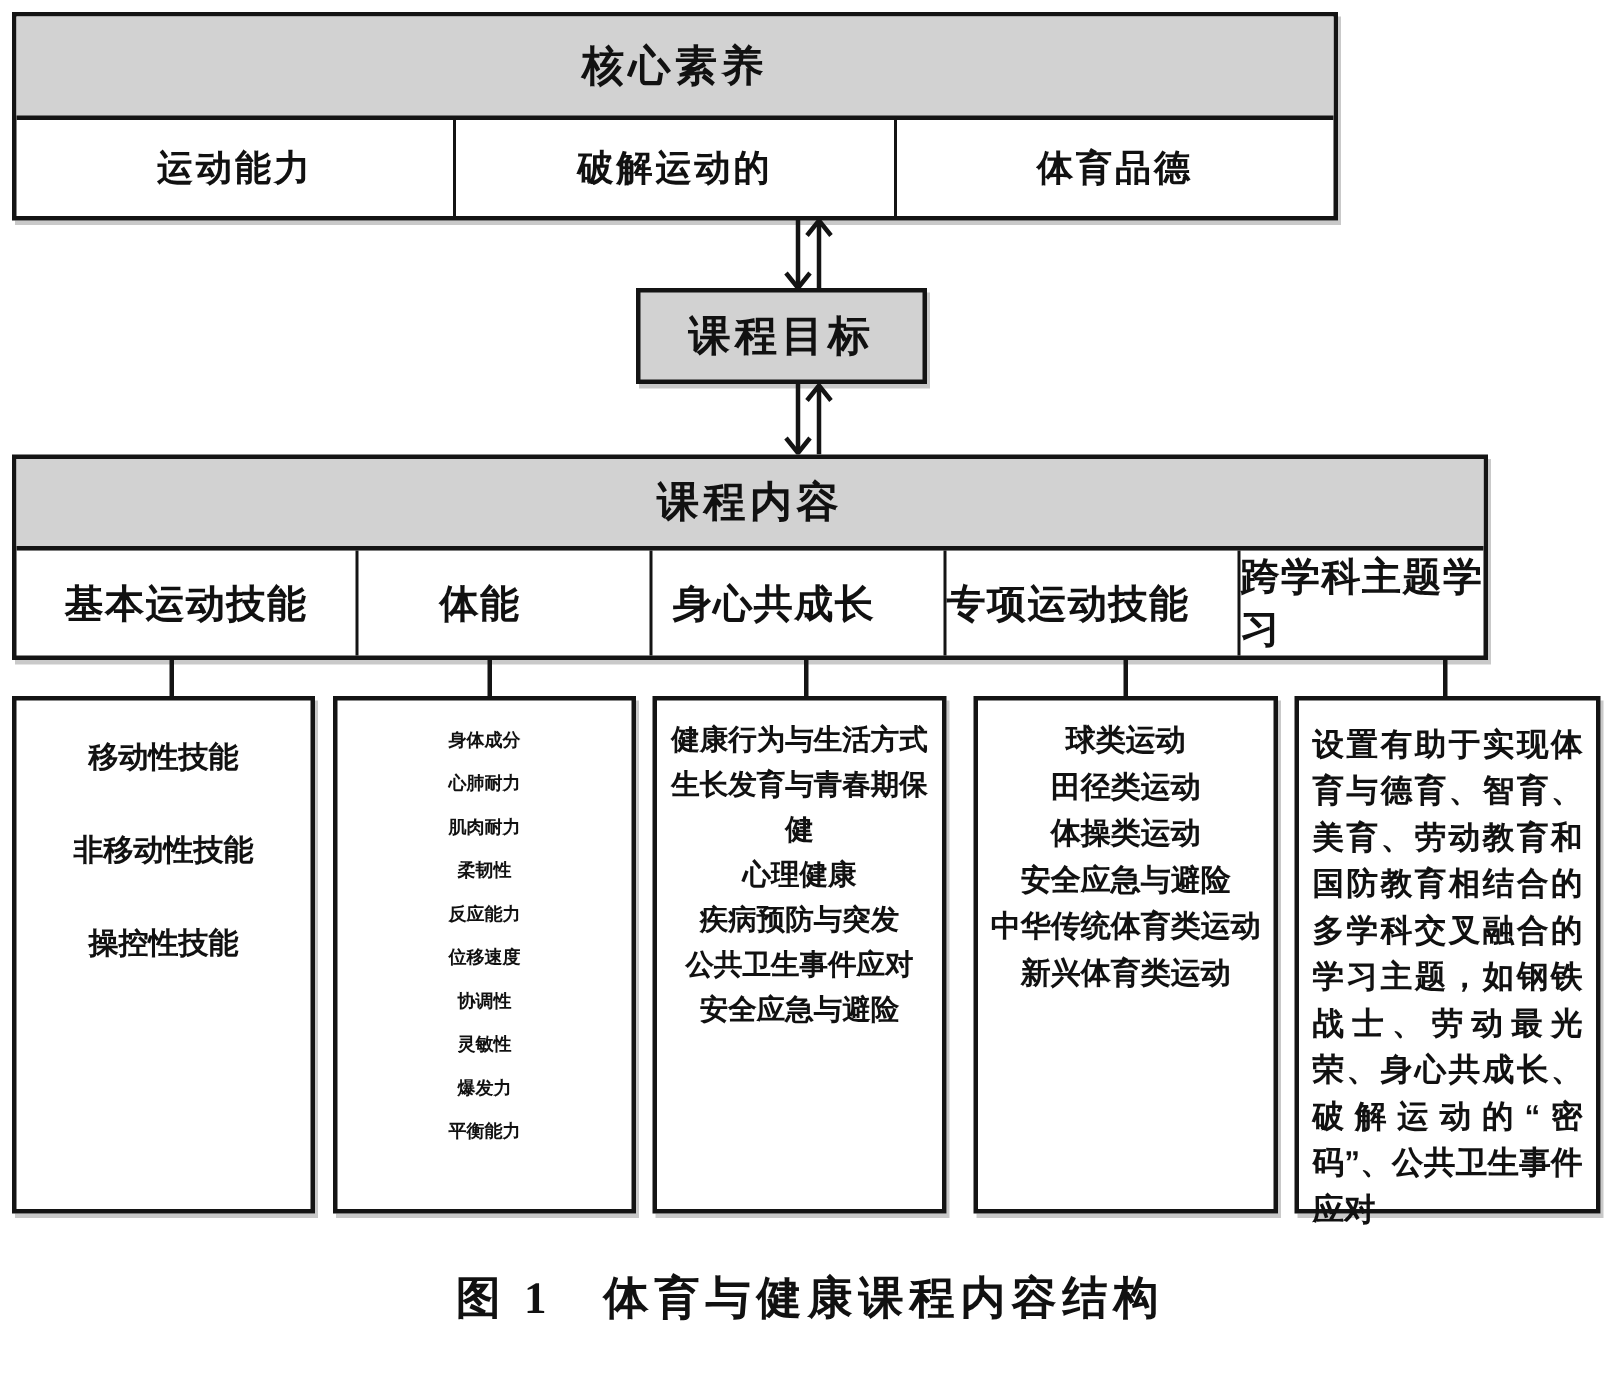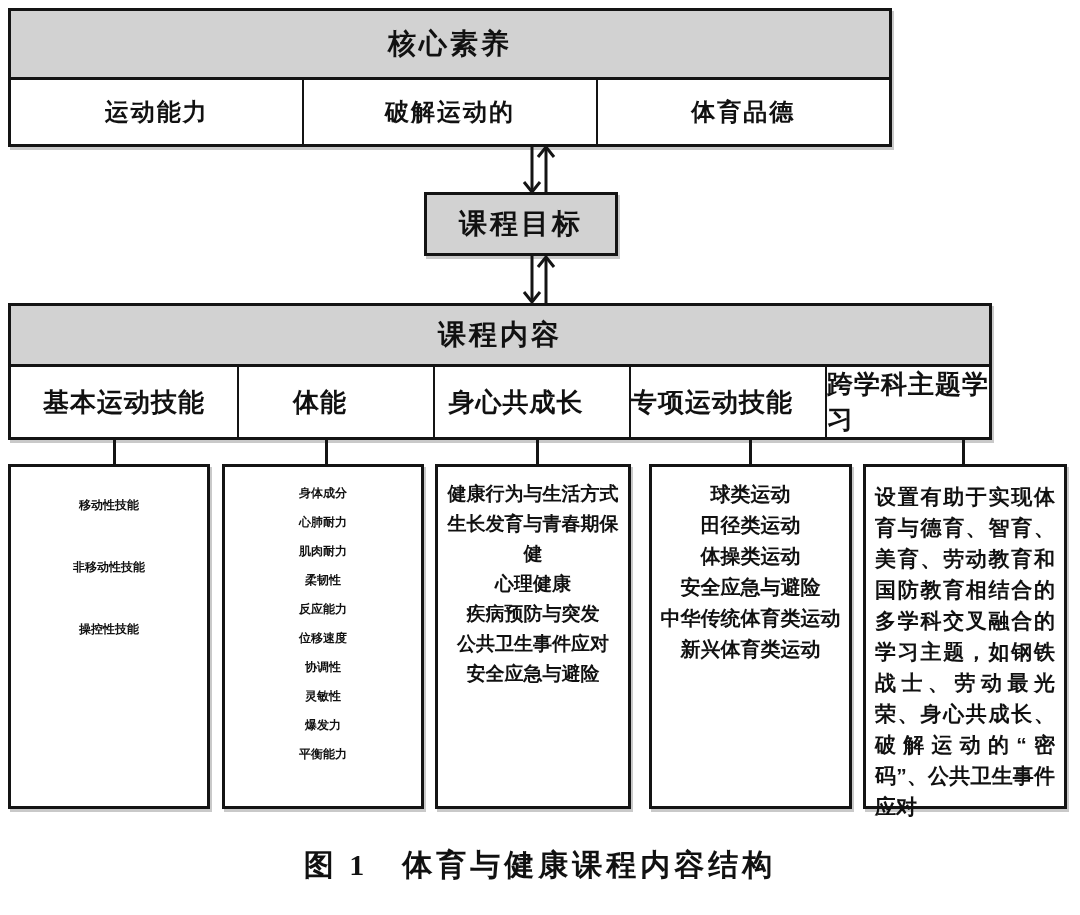--- a/index.html
+++ b/index.html
@@ -70,21 +70,21 @@
 
   
   .detail { top: 464px; height: 345px; padding: 12px 6px; }
   .detail ul { list-style: none; margin: 0; padding: 0; text-align: center; }
   .detail li { white-space: pre-line; }
   .detail-1 { left: 8px;  width: 202px; }
   .detail-2 { left: 222px; width: 202px; }
   .detail-3 { left: 435px; width: 196px; padding: 12px 3px; }
   .detail-4 { left: 649px; width: 203px; }
   .detail-5 { left: 863px; width: 204px; padding: 12px 9px; }
-  .detail-1 li { font-size: 12px; font-weight: 600; line-height: 24px; margin: 14px 0 38px; }
+  .detail-1 li { font-size: 20px; font-weight: 600; line-height: 24px; margin: 14px 0 38px; }
   .detail-2 li { font-size: 12px; font-weight: 600; line-height: 29px; }
   .detail-3 li { font-size: 19px; font-weight: 600; line-height: 30px; }
   .detail-4 li { font-size: 20px; font-weight: 600; line-height: 31px; }
   .detail-5 p  {
     margin: 2px 0 0; font-size: 21px; font-weight: 600; line-height: 31px;
     text-align: justify; text-justify: inter-ideograph;
   }
 
   
   .caption {

